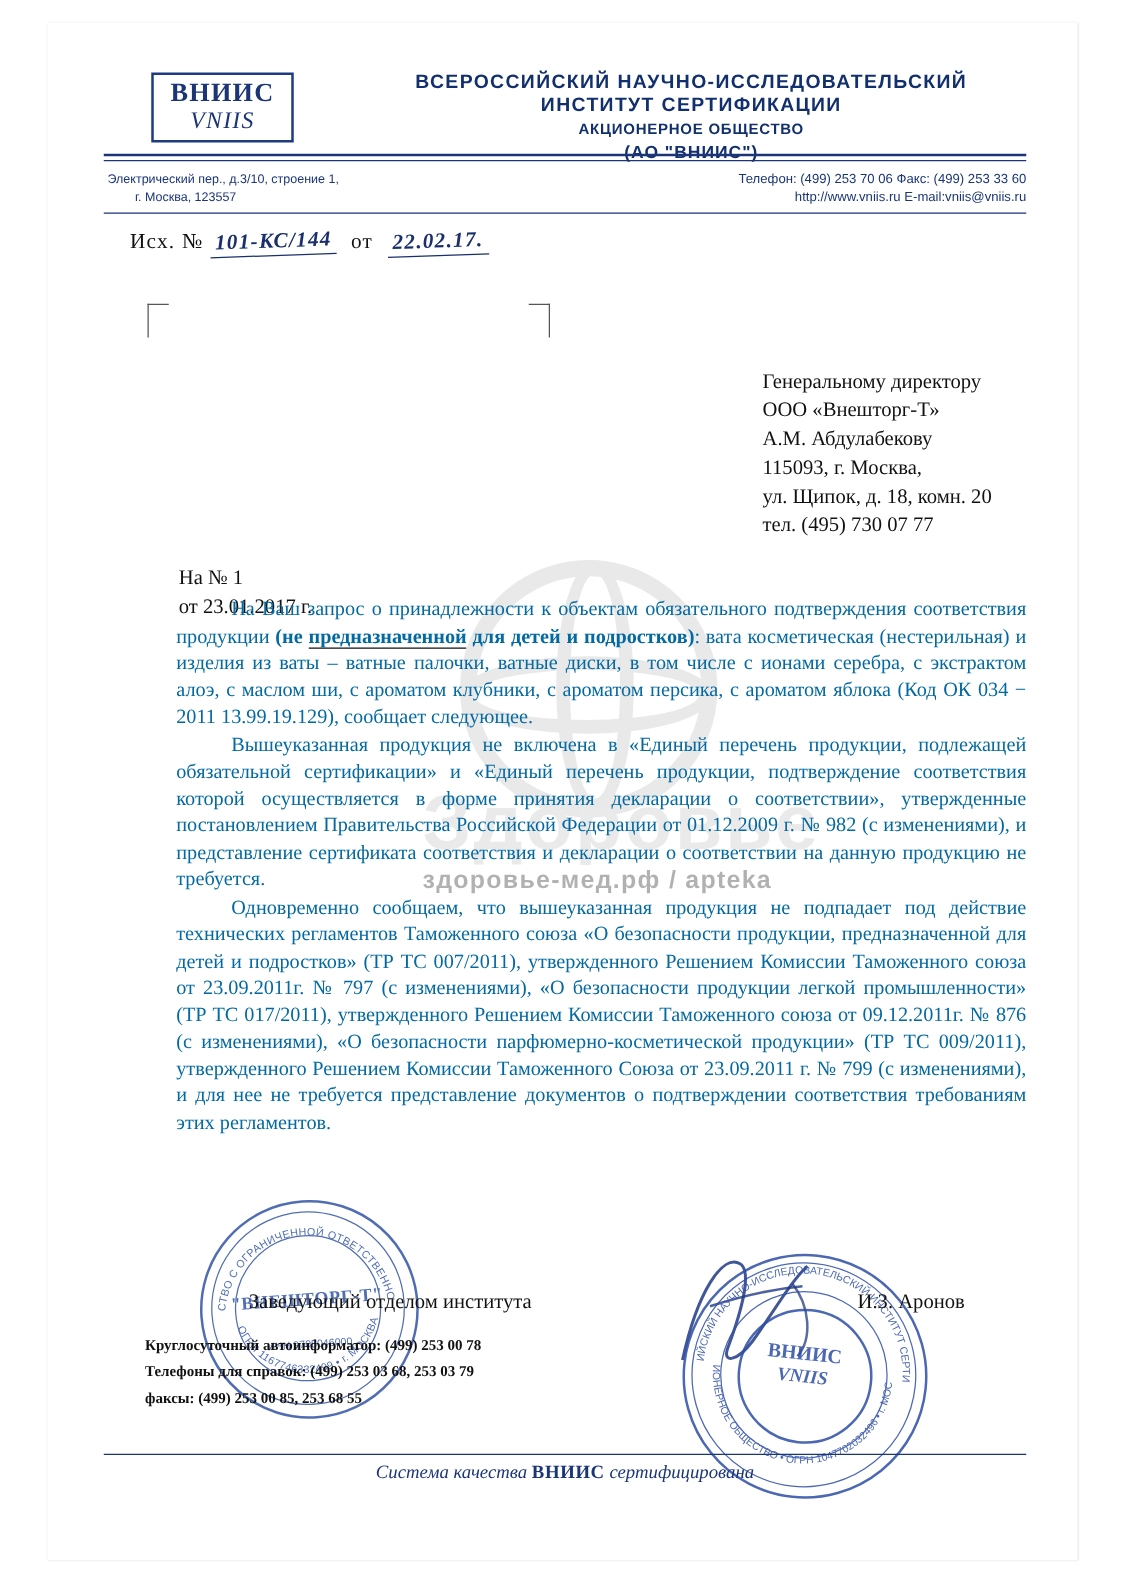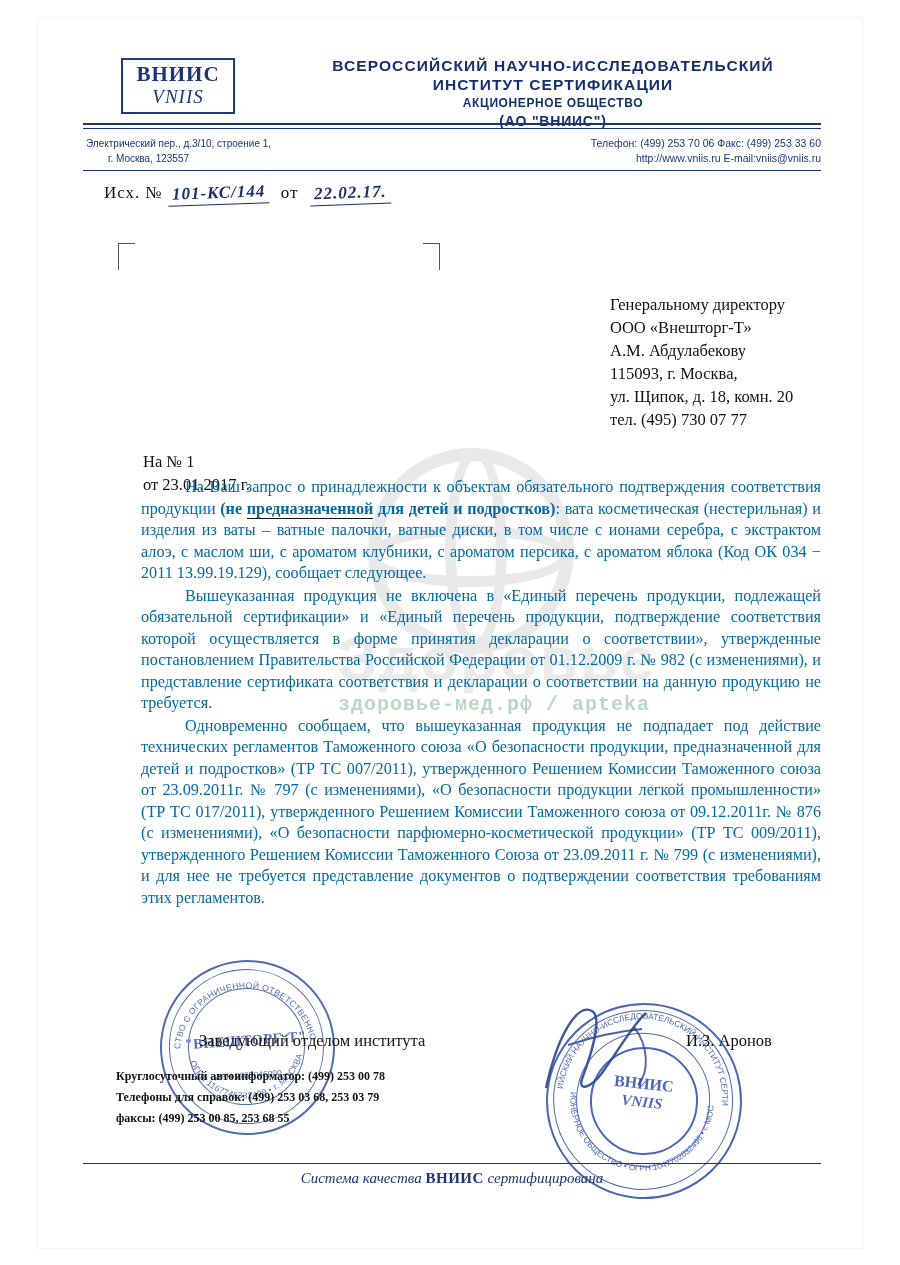--- a/index.html
+++ b/index.html
@@ -293,24 +293,24 @@
     font-family: "Liberation Sans", sans-serif;
     font-size: 62px;
     font-weight: bold;
     color: #bcbcbc;
     letter-spacing: 2px;
   }
   .wm-sub {
     position: absolute;
     left: 0px;
     top: 245px;
-    font-family: Liberation Mono, monospace;
+    font-family: Liberation Sans, sans-serif;
     font-size: 20px;
     font-weight: bold;
-    color: #15803d;
+    color: #000000;
     letter-spacing: 1px;
   }
 
   
   .stamp-left {
     position: absolute;
     left: 122px;
     top: 942px;
     width: 175px;
     height: 175px;

